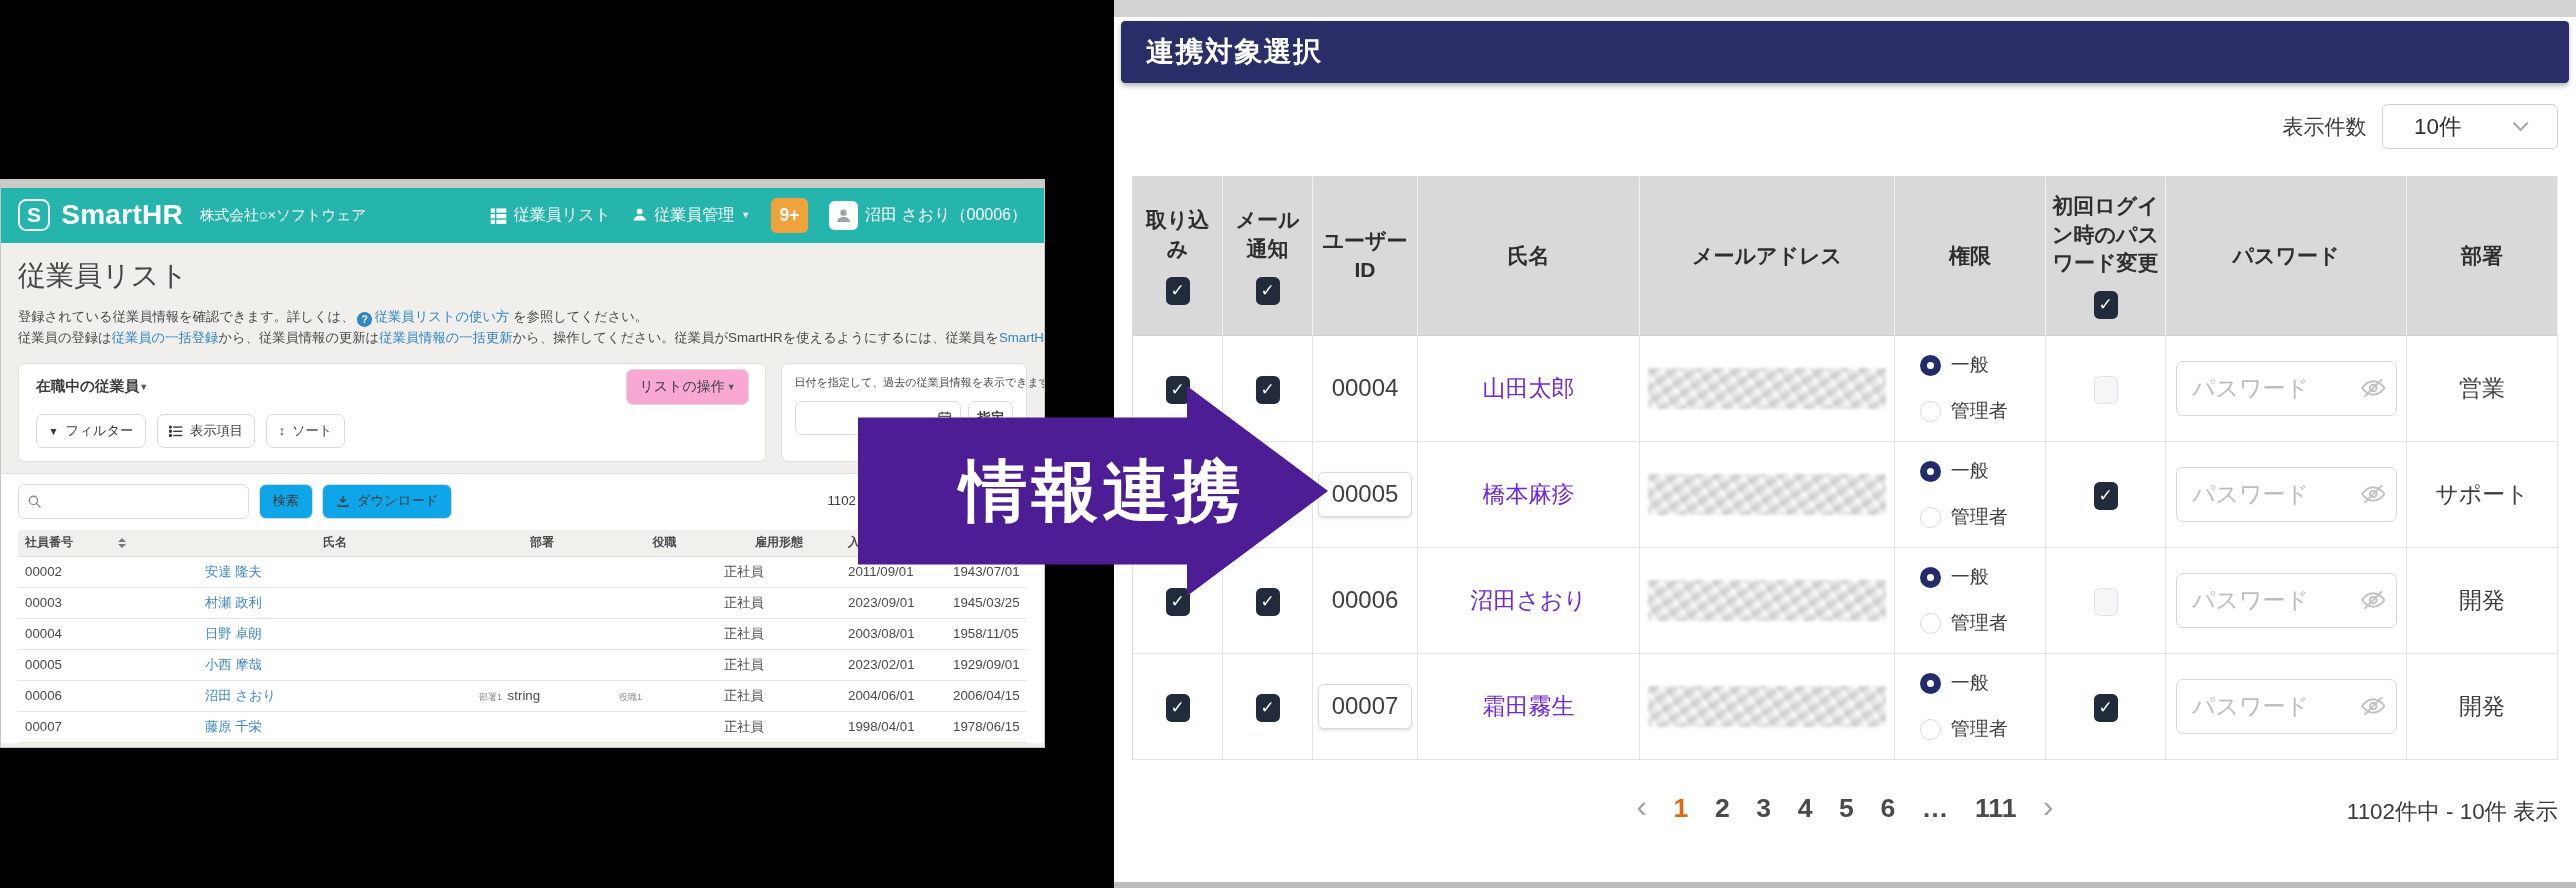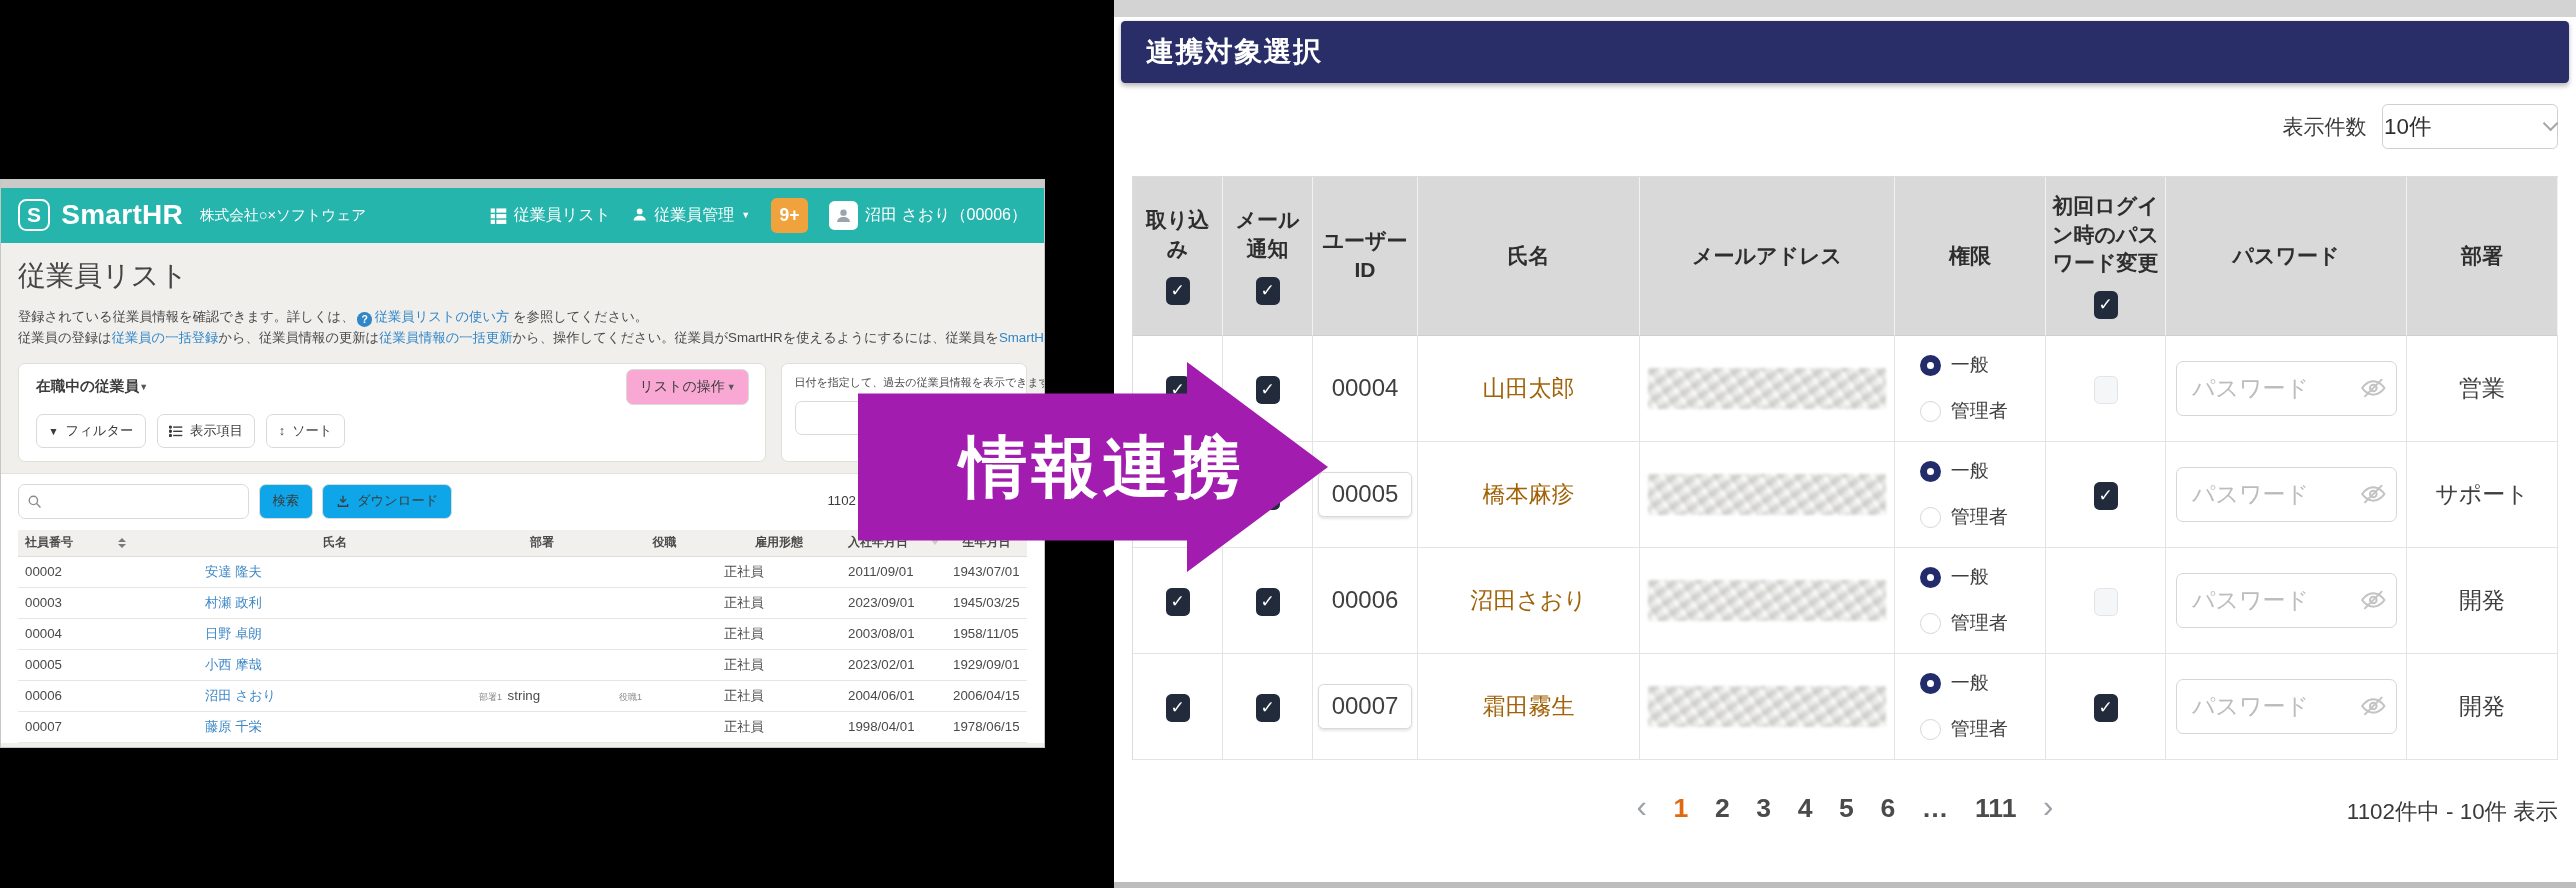--- a/index.html
+++ b/index.html
@@ -46,46 +46,46 @@
   .shr-table td.name{color:#3e88c6;cursor:pointer}
   .mini{font-size:9px;color:#8a8a8a;margin-right:5.6px}
   .th-flex{display:flex;align-items:center;gap:5.6px}
   .sort-updown{display:inline-flex;flex-direction:column;gap:2.1px;margin-left:39px}
   .sort-updown i{width:0;height:0;border-left:4.2px solid transparent;border-right:4.2px solid transparent}
   .sort-updown .up{border-bottom:4.9px solid #7a7a7a}
   .sort-updown .dn{border-top:4.9px solid #7a7a7a}
   .sort-faint{width:0;height:0;border-left:4.9px solid transparent;border-right:4.9px solid transparent;border-top:5.6px solid #cdccc9;margin-left:auto}
 
   
-  .arrow{position:absolute;left:858px;top:362px;width:470px;height:210px;background:#a21caf;
+  .arrow{position:absolute;left:858px;top:386px;width:470px;height:210px;background:#4c1d95;
     clip-path:polygon(0 15%,70% 15%,70% 0,100% 50%,70% 100%,70% 85%,0 85%);
     z-index:50;display:flex;align-items:center}
   .arrow-label{color:#fff;font-size:67px;font-weight:bold;letter-spacing:4.2px;margin-left:102px;white-space:nowrap}
 
   
   .panel{position:absolute;left:1114px;top:0;width:1462px;height:888px;background:#fff;z-index:5}
   .panel-topstrip{height:17px;background:#d3d3d3}
   .panel-bottomstrip{position:absolute;bottom:0;left:0;right:0;height:6.3px;background:#bdbdbd}
   .panel-header{margin:4.2px 7px 0;height:62px;background:#2a2e68;border-radius:4.2px;display:flex;align-items:center;padding:0 25px;box-shadow:0 2.8px 5.6px rgba(0,0,0,.28)}
   .panel-title{color:#fff;font-size:28px;font-weight:bold;letter-spacing:1.4px}
   .panel-body{padding:0 18px;position:relative}
   .pagesize-row{display:flex;justify-content:flex-end;align-items:center;gap:15.4px;margin-top:21px}
   .pagesize-label{font-size:21px;color:#3c3c3c}
-  .pagesize-select{width:176px;height:45px;border:1.4px solid #cfcfcf;border-radius:5.6px;display:flex;align-items:center;justify-content:space-between;padding:0 1px;font-size:22.4px;color:#2f2f2f;cursor:pointer;background:#fff}
+  .pagesize-select{width:176px;height:45px;border:1.4px solid #cfcfcf;border-radius:5.6px;display:flex;align-items:center;justify-content:space-between;padding:0 31px;font-size:22.4px;color:#2f2f2f;cursor:pointer;background:#fff}
   .chev{width:11.2px;height:11.2px;border-right:2.1px solid #a7a7a7;border-bottom:2.1px solid #a7a7a7;transform:rotate(45deg);margin-top:-5.6px}
 
   .link-table{width:100%;border-collapse:separate;border-spacing:0;margin-top:26.6px;table-layout:fixed;border-left:0.7px solid #dcdcdc;border-top:0.7px solid #dcdcdc}
   .link-table th{background:#d9d9d9;color:#2e2e2e;font-size:21px;font-weight:bold;height:159px;vertical-align:middle;text-align:center;border-right:1.4px solid #f2f2f2;border-bottom:0.7px solid #cfcfcf;padding:0 4.2px;line-height:1.35}
   .link-table td{height:106px;vertical-align:middle;text-align:center;border-right:0.7px solid #e3e3e3;border-bottom:0.7px solid #e3e3e3;font-size:24px;color:#3f3f3f}
   .hcell{display:flex;flex-direction:column;align-items:center;gap:14px}
   .cb{width:24px;height:28px;border-radius:5.6px;background:#212b3b;display:inline-flex;align-items:center;justify-content:center;color:#fff;font-size:17px;cursor:pointer;flex:none}
   .cb.unchecked{background:#f5f6f8;border:1.4px solid #e2e4e8;color:transparent}
   .uid{font-size:24px;color:#3f3f3f}
   .idbox{width:94px;height:45px;border:1.4px solid #d9d9d9;border-radius:5.6px;font-size:24px;color:#3f3f3f;text-align:center;box-shadow:0 1.4px 2.8px rgba(0,0,0,.10);font-family:inherit}
-  .pname{font-size:23px;color:#a16207}
+  .pname{font-size:23px;color:#6d28d9}
   .blur{width:238px;height:41px;margin:0 auto;border-radius:1.4px;
     background:
      repeating-linear-gradient(55deg,#ecebe9 0 4.9px,#f9f9f8 4.9px 9px,#e3e3e1 9px 13.3px),
      repeating-linear-gradient(-35deg,rgba(255,255,255,.75) 0 6.3px,rgba(210,210,208,.55) 6.3px 12px);
     background-blend-mode:multiply;filter:blur(1.4px)}
   .radio-group{display:flex;flex-direction:column;gap:19.6px;align-items:flex-start;padding-left:25px}
   .radio{display:flex;align-items:center;gap:9.8px;font-size:19px;color:#3f3f3f;cursor:pointer}
   .rdot{width:21px;height:21px;border-radius:50%;flex:none;background:#fff}
   .rdot.on{border:7px solid #232c6a}
   .rdot.off{border:1.4px solid #d6d6d6}

